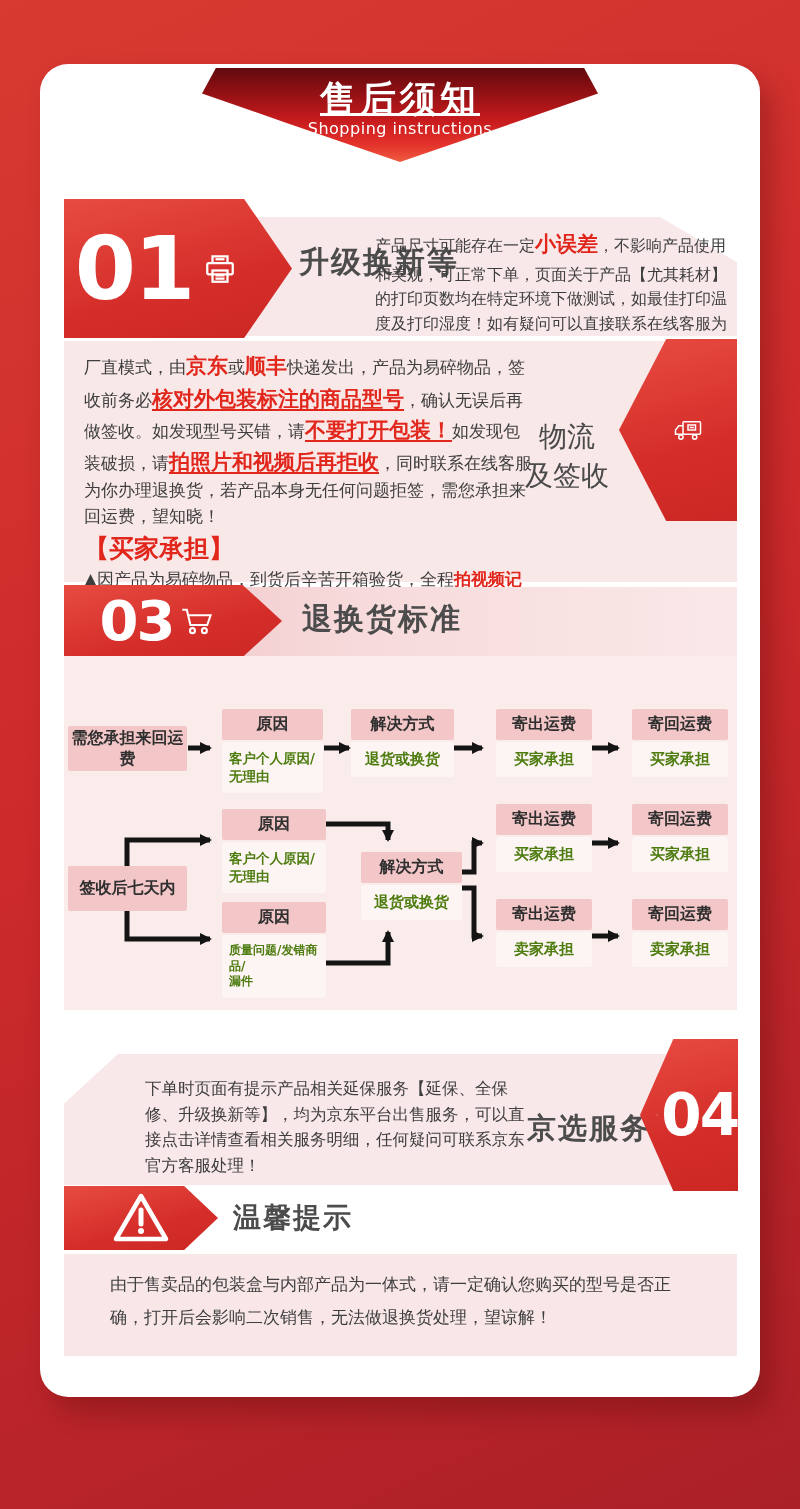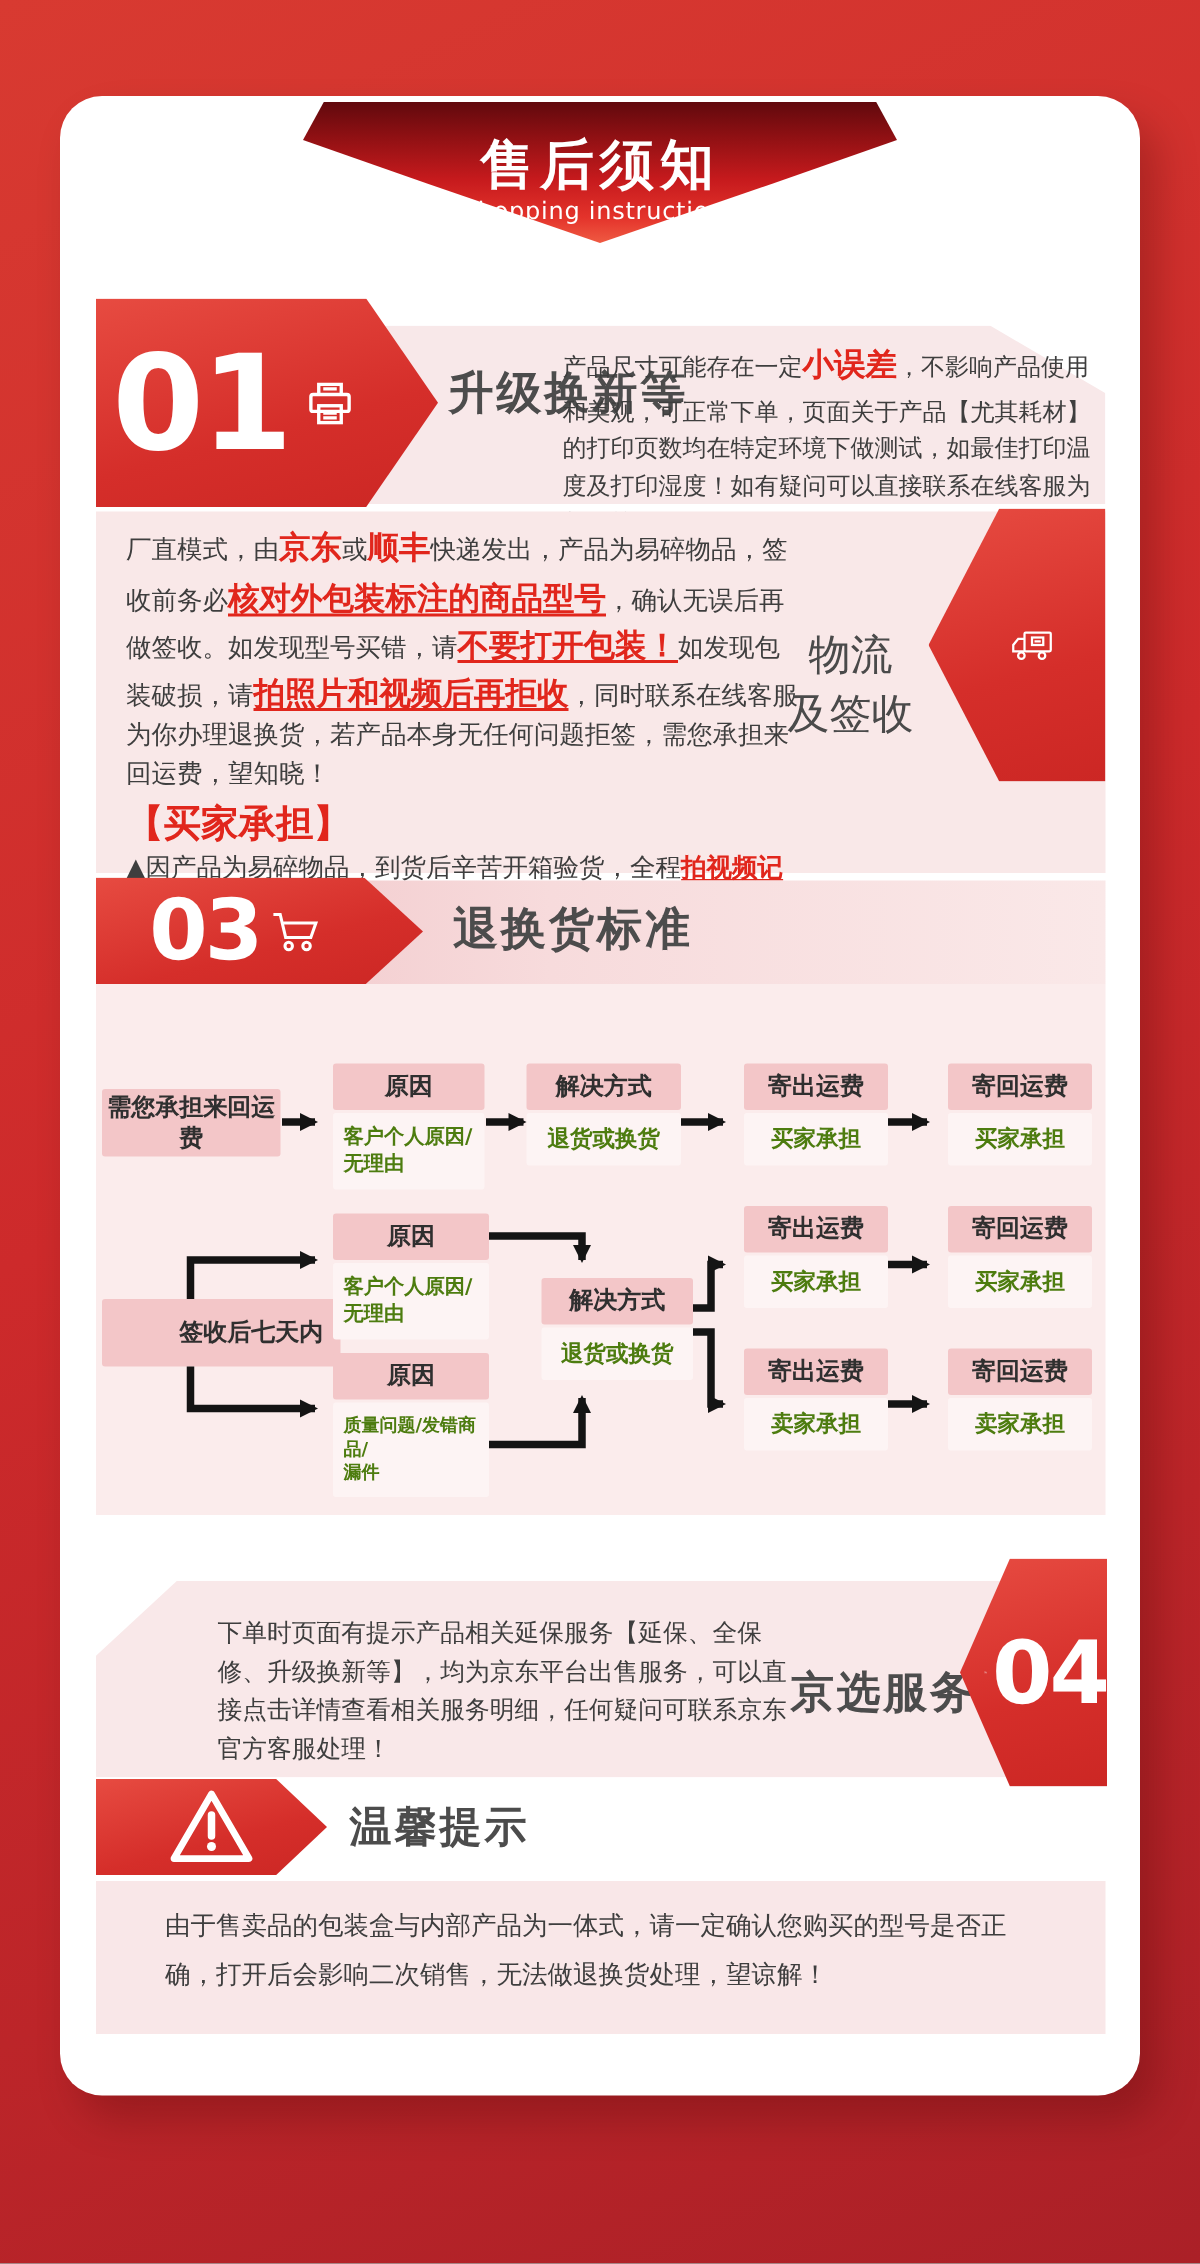--- a/index.html
+++ b/index.html
@@ -7,21 +7,21 @@
     background:linear-gradient(155deg,#d83a31 0%,#cd2a2b 45%,#ab2027 100%);
     font-family:"DejaVu Sans","Liberation Sans",sans-serif;}
   .abs{position:absolute;}
   .card{left:40px;top:64px;width:720px;height:1333px;background:#ffffff;border-radius:28px;
     box-shadow:12px 16px 26px rgba(60,0,0,.25);}
   
   .ribbon{left:202px;top:68px;width:396px;height:94px;color:#fff;text-align:center;
     background:linear-gradient(180deg,#61090d 0%,#8e1013 24%,#c61a1d 55%,#e4332b 82%,#ef5a42 100%);
     clip-path:polygon(3.5% 0,96.5% 0,100% 27%,79% 58%,50% 100%,21% 58%,0 27%);
     filter:drop-shadow(0 6px 8px rgba(100,10,10,.45));}
-  .ribbon-title{margin-top:23px;font-size:36px;font-weight:700;letter-spacing:4px;line-height:1.1;}
+  .ribbon-title{margin-top:11px;font-size:36px;font-weight:700;letter-spacing:4px;line-height:1.1;text-decoration:underline;}
   .ribbon-sub{font-size:16px;letter-spacing:.5px;}
   
   .redblock{background:linear-gradient(165deg,#e74b41 0%,#d52e2a 60%,#cc2724 100%);color:#fff;
     display:flex;align-items:center;justify-content:center;
     filter:drop-shadow(4px 5px 6px rgba(150,40,40,.38));}
   .block01{left:64px;top:199px;width:228px;height:139px;gap:8px;padding-right:42px;box-sizing:border-box;
     clip-path:polygon(0 0,79% 0,100% 50%,79% 100%,0 100%);}
   .num{font-weight:700;line-height:1;letter-spacing:-2px;}
   .num01{font-size:88px;}
   .block02{left:619px;top:339px;width:118px;height:182px;gap:3px;padding-left:20px;box-sizing:border-box;
@@ -154,21 +154,21 @@
   </div>
   <div class="fstep" style="left:496px;top:709px;width:96px;">
     <div class="fh">寄出运费</div>
     <div class="fv">买家承担</div>
   </div>
   <div class="fstep" style="left:632px;top:709px;width:96px;">
     <div class="fh">寄回运费</div>
     <div class="fv">买家承担</div>
   </div>
 
-  <div class="fcond" style="left:68px;top:866px;width:119px;height:45px;padding-left:40px;">签收后七天内</div>
+  <div class="fcond" style="left:68px;top:866px;width:119px;height:45px;">签收后七天内</div>
   <div class="fstep" style="left:222px;top:809px;width:104px;">
     <div class="fh">原因</div>
     <div class="fv left">客户个人原因/
 无理由</div>
   </div>
   <div class="fstep" style="left:222px;top:902px;width:104px;">
     <div class="fh">原因</div>
     <div class="fv left tiny">质量问题/发错商品/
 漏件</div>
   </div>

